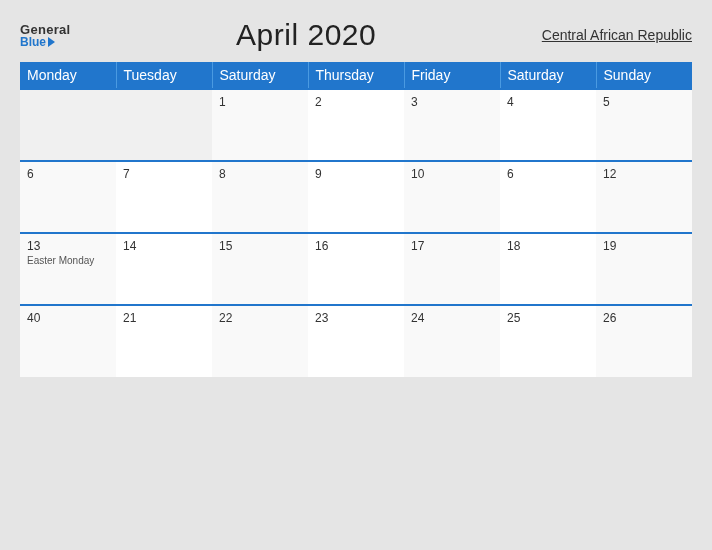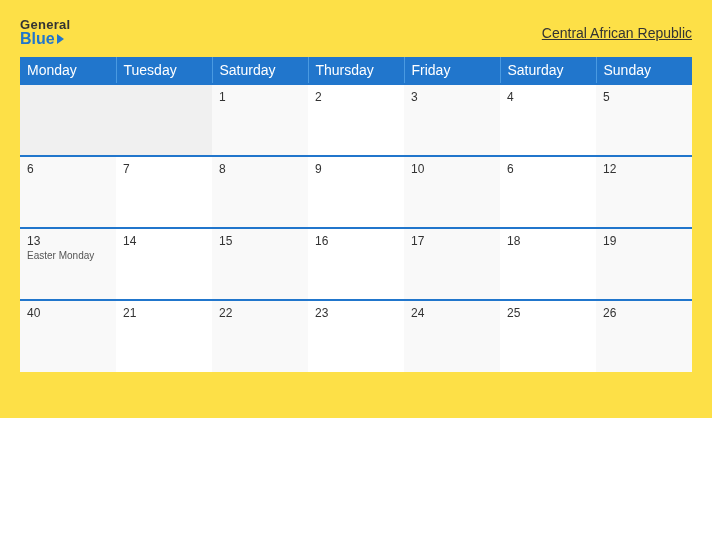--- a/index.html
+++ b/index.html
@@ -5,22 +5,22 @@
     * { box-sizing: border-box; margin: 0; padding: 0; }
     body {
       background: #fff;
       font-family: Arial, sans-serif;
       width: 712px;
       height: 550px;
       overflow: hidden;
     }
     .page {
       width: 712px;
-      height: 418px;
-      background: #fde047;
+      height: 550px;
+      background: #e5e5e5;
       padding: 18px 20px 12px 20px;
     }
     
     .header {
       display: flex;
       align-items: center;
       justify-content: space-between;
       margin-bottom: 10px;
     }
     .logo {
@@ -29,21 +29,21 @@
       align-items: flex-start;
       line-height: 1;
     }
     .logo-general {
       font-size: 13px;
       font-weight: bold;
       color: #333;
       letter-spacing: 0.3px;
     }
     .logo-blue {
-      font-size: 16px;
+      font-size: 12px;
       font-weight: bold;
       color: #2176cc;
       display: flex;
       align-items: center;
     }
     .logo-triangle {
       width: 0;
       height: 0;
       border-left: 7px solid #2176cc;
       border-top: 5px solid transparent;
@@ -124,20 +124,21 @@
 <div class="page">
 
   <div class="header">
     <div class="logo">
       <span class="logo-general">General</span>
       <span class="logo-blue">
         <span>Blue</span>
         <span class="logo-triangle"></span>
       </span>
     </div>
+    <div class="title">April 2020</div>
     <div class="country">Central African Republic</div>
   </div>
 
   <table class="calendar">
     <thead>
       <tr>
       <th>Monday</th>
           <th>Tuesday</th>
           <th>Saturday</th>
           <th>Thursday</th>

